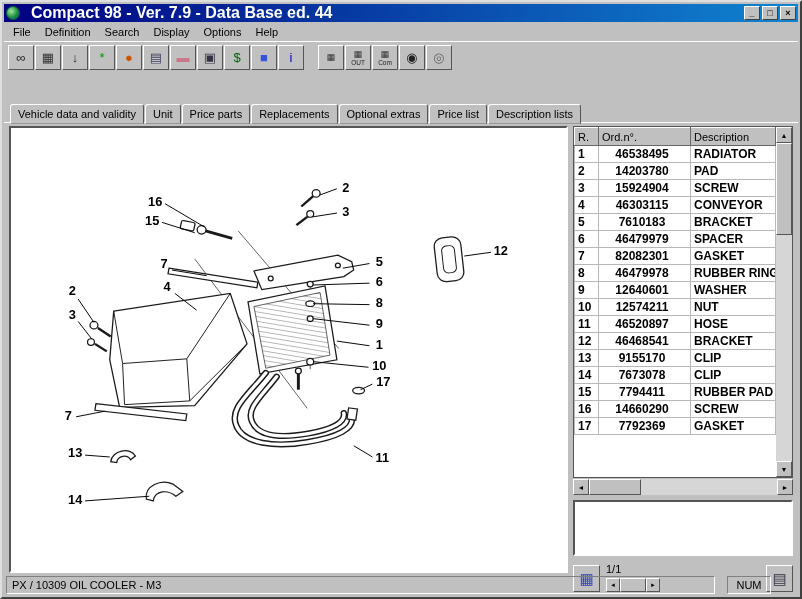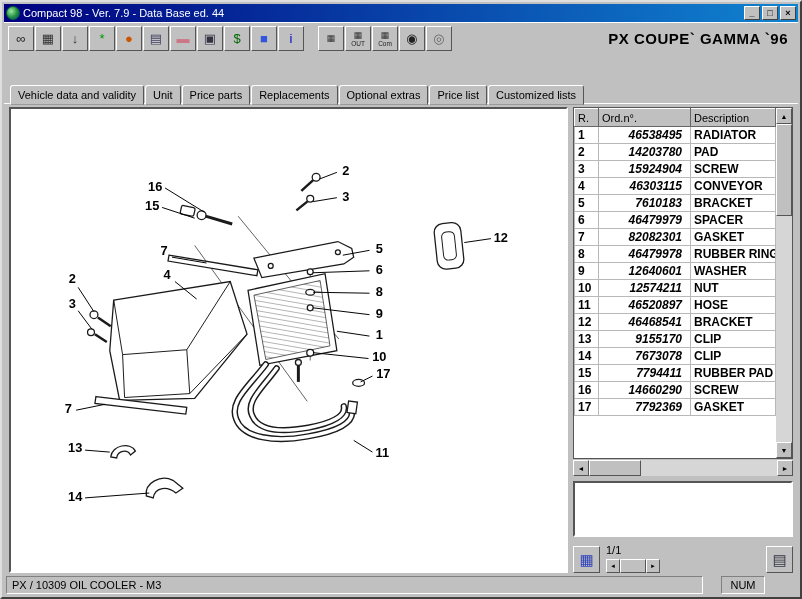--- a/index.html
+++ b/index.html
@@ -2,21 +2,21 @@
 <html><head>
 <meta charset="utf-8">
 <style>
   html,body{margin:0;padding:0;background:#000;}
   body{font-family:"Liberation Sans",sans-serif;}
   *{box-sizing:border-box;}
   .window{width:802px;height:599px;background:#c0c0c0;border:2px solid;border-color:#dfdfdf #404040 #404040 #dfdfdf;padding:2px;display:flex;flex-direction:column;overflow:hidden;}
   
   .titlebar{height:18px;background:linear-gradient(90deg,#000080,#1084d0);display:flex;align-items:center;padding:0 2px;flex:0 0 auto;}
   .app-icon{width:14px;height:14px;margin-right:3px;border-radius:50%;background:radial-gradient(circle at 35% 35%,#9fe89f,#1f8f3f 55%,#0a4ea0);border:1px solid #063;}
-  .title-text{color:#fff;font-weight:normal;font-size:11px;flex:1;white-space:nowrap;overflow:hidden;}
+  .title-text{color:#fff;font-weight:bold;font-size:16px;flex:1;white-space:nowrap;overflow:hidden;margin-left:8px;}
   .winbtn{width:16px;height:14px;margin-left:2px;background:#c0c0c0;border:1px solid;border-color:#fff #404040 #404040 #fff;font-size:9px;line-height:11px;text-align:center;font-weight:bold;color:#000;padding:0;}
   
   .menubar{height:19px;display:flex;align-items:center;padding-left:2px;flex:0 0 auto;}
   .menu-item{padding:2px 7px;font-size:11px;cursor:default;}
   
   .toolbar{height:32px;display:flex;align-items:center;padding:2px 4px;border-top:1px solid #fff;flex:0 0 auto;}
   .tgroup{display:flex;align-items:center;gap:1px;margin-right:14px;}
   .tbtn{width:26px;height:25px;background:#c0c0c0;border:1px solid;border-color:#fff #555 #555 #fff;display:flex;flex-direction:column;align-items:center;justify-content:center;padding:0;cursor:default;}
   .tbtn .glyph{font-size:13px;line-height:13px;}
   .tbtn.small .glyph{font-size:9px;line-height:9px;}
@@ -39,61 +39,69 @@
   .leader{stroke:#000;stroke-width:1;}
   .callout{font-family:"Liberation Sans",sans-serif;font-size:13px;font-weight:bold;fill:#000;text-anchor:middle;}
   
   .right-panel{width:220px;display:flex;flex-direction:column;flex:0 0 auto;}
   .table-wrap{height:352px;background:#fff;border:1px solid #555;display:flex;flex:0 0 auto;}
   .parts-table{flex:1;border-collapse:collapse;table-layout:fixed;align-self:flex-start;width:100%;}
   .parts-table th{background:#c0c0c0;border:1px solid;border-color:#fff #666 #666 #fff;font-size:11px;font-weight:normal;text-align:left;padding:2px 3px;height:18px;overflow:hidden;white-space:nowrap;}
   .parts-table td{border:1px solid #b8b8b8;font-size:12px;font-weight:bold;padding:1px 3px;height:16px;overflow:hidden;white-space:nowrap;background:#fff;}
   .parts-table th:nth-child(1),.parts-table td:nth-child(1){width:24px;}
   .parts-table th:nth-child(2),.parts-table td:nth-child(2){width:92px;}
-  .parts-table td:nth-child(2){text-align:right;padding-right:8px;font-style:italic;}
+  .parts-table td:nth-child(2){text-align:center;padding-right:8px;}
   
   .vscroll{width:16px;background:#d6d6d6;display:flex;flex-direction:column;flex:0 0 auto;}
   .hscroll{height:16px;background:#d6d6d6;display:flex;flex:0 0 auto;margin-top:1px;}
   .sbtn{width:16px;height:16px;background:#c0c0c0;border:1px solid;border-color:#fff #555 #555 #fff;font-size:7px;line-height:13px;text-align:center;color:#000;padding:0;flex:0 0 auto;}
   .vthumb{height:92px;margin:0 0 0 0;background:#c0c0c0;border:1px solid;border-color:#fff #555 #555 #fff;flex:0 0 auto;}
   .vtrack{flex:1;}
   .hthumb{width:52px;background:#c0c0c0;border:1px solid;border-color:#fff #555 #555 #fff;flex:0 0 auto;}
   .htrack{flex:1;}
   .msgbox{height:56px;background:#fff;border:2px solid;border-color:#555 #fff #fff #555;margin-top:5px;flex:0 0 auto;}
   
   .pager{display:flex;align-items:flex-end;gap:6px;margin-top:7px;flex:0 0 auto;}
   .pbtn{width:27px;height:27px;background:#c0c0c0;border:1px solid;border-color:#fff #555 #555 #fff;font-size:15px;text-align:center;padding:0;}
   .pager-grid-glyph{color:#2b3fbb;}
   .pager-report-glyph{color:#334;}
   .pager-center{flex:1;display:flex;flex-direction:column;align-items:flex-start;}
   .page-label{text-align:center;font-size:11px;margin-bottom:3px;}
   .pager .hscroll{height:14px;margin-top:0;}
   .pager .sbtn{width:14px;height:14px;font-size:6px;line-height:11px;}
   .pager .hthumb{width:26px;}
   
-  .statusbar{height:20px;display:flex;gap:18px;padding:1px 2px 1px 2px;align-items:flex-start;flex:0 0 auto;}
+  .statusbar{height:20px;display:flex;gap:12px;padding:1px 2px 1px 2px;align-items:flex-start;flex:0 0 auto;}
   .status-panel{border:1px solid;border-color:#808080 #fff #fff #808080;font-size:11px;padding:2px 5px;white-space:nowrap;overflow:hidden;}
   .status-left{flex:1;}
   .status-num{width:44px;text-align:center;flex:0 0 auto;}
   .grip{width:13px;flex:0 0 auto;background:
     linear-gradient(135deg,transparent 0 50%,#808080 50% 57%,#fff 57% 64%,transparent 64% 71%,#808080 71% 78%,#fff 78% 85%,transparent 85% 92%,#808080 92%);}
 </style>
 </head>
 <body>
 
 <div class="window">
 
   <div class="titlebar">
     <span class="app-icon"></span>
     <span class="title-text">Compact 98  -  Ver. 7.9  -  Data Base ed. 44</span>
     <button class="winbtn">_</button>
     <button class="winbtn">□</button>
     <button class="winbtn">×</button>
   </div>
 
+  <div class="menubar">
+      <div class="menu-item">File</div>
+      <div class="menu-item">Definition</div>
+      <div class="menu-item">Search</div>
+      <div class="menu-item">Display</div>
+      <div class="menu-item">Options</div>
+      <div class="menu-item">Help</div>
+    </div>
 
   <div class="toolbar">
     <div class="tgroup">
         <button class="tbtn">
           <span class="glyph" style="color: rgb(34, 34, 34);">∞</span>
         </button>
         <button class="tbtn">
           <span class="glyph" style="color: rgb(51, 51, 51);">▦</span>
         </button>
         <button class="tbtn">
@@ -136,31 +144,30 @@
           <span class="glyph" style="color: rgb(51, 51, 51);">▦</span>
           <span class="cap">Com</span>
         </button>
         <button class="tbtn">
           <span class="glyph" style="color: rgb(34, 34, 34);">◉</span>
         </button>
         <button class="tbtn">
           <span class="glyph" style="color: rgb(102, 102, 102);">◎</span>
         </button>
       </div>
-    <div class="model-title">PX COUPE` GAMMA `96</div>
   </div>
 
   <div class="tabstrip">
       <div class="tab">Vehicle data and validity</div>
       <div class="tab">Unit</div>
       <div class="tab">Price parts</div>
       <div class="tab">Replacements</div>
       <div class="tab">Optional extras</div>
       <div class="tab">Price list</div>
-      <div class="tab">Customized lists</div>
+      <div class="tab">Description lists</div>
     </div>
 
   <div class="main">
 
     <div class="diagram-panel">
       <svg viewBox="0 0 562 474" preserveAspectRatio="none" xmlns="http://www.w3.org/2000/svg">
         <defs>
           <pattern id="hatch" width="5" height="5" patternUnits="userSpaceOnUse" patternTransform="rotate(100)">
             <line x1="0" y1="0" x2="0" y2="5" stroke="#444" stroke-width="0.8"></line>
           </pattern>

